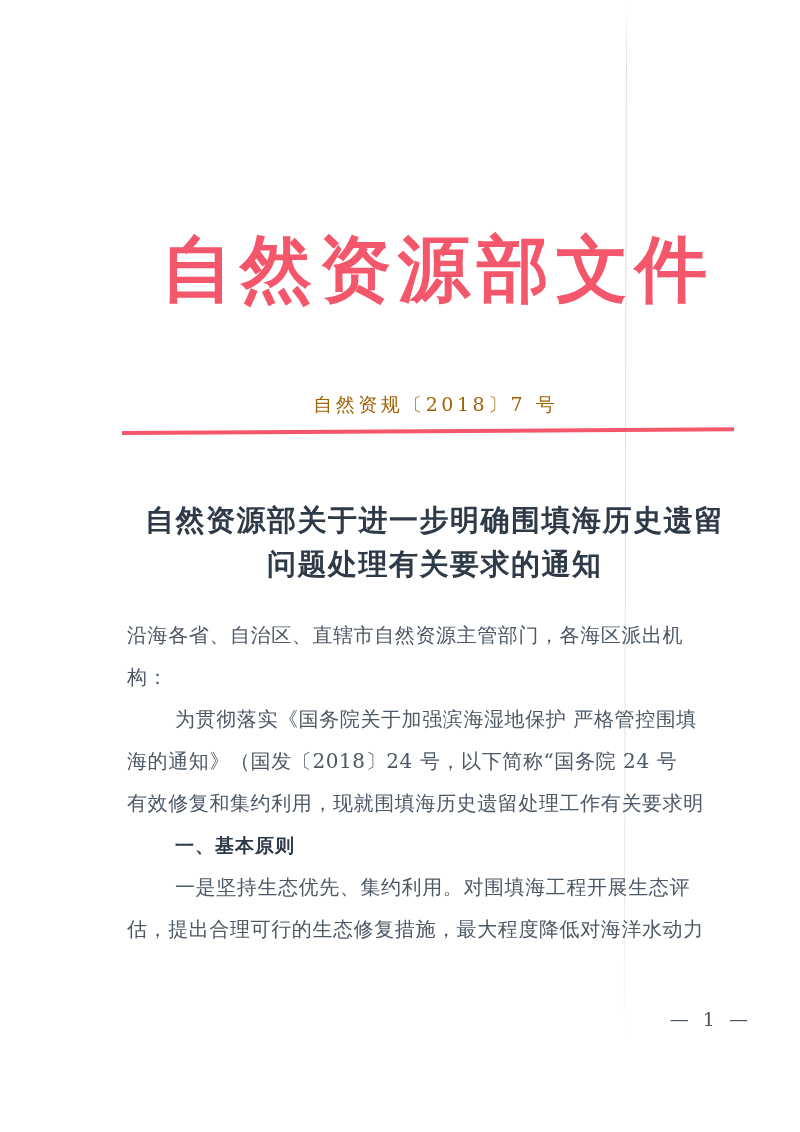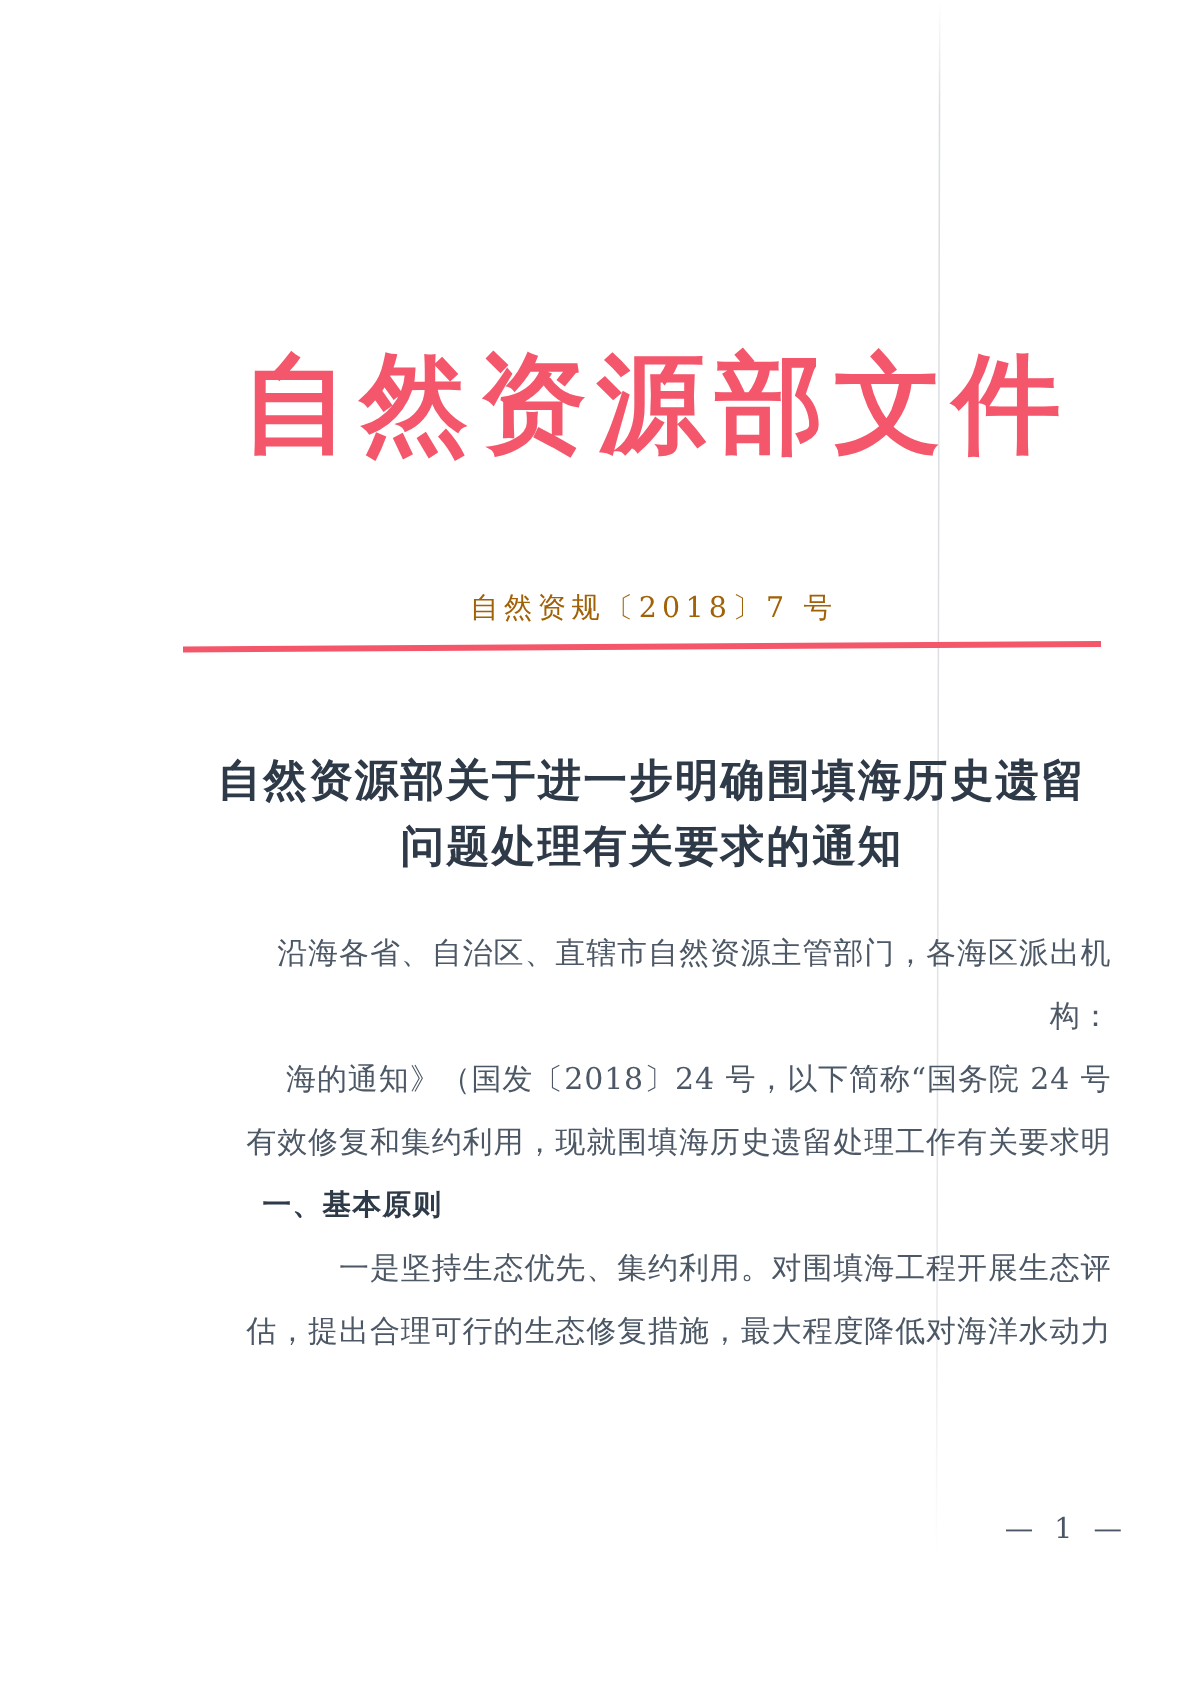--- a/index.html
+++ b/index.html
@@ -108,21 +108,20 @@
     width: 614px;
     color: #4d5866;
     font-family: "DejaVu Serif", "Liberation Serif", serif;
     font-size: 20px;
     line-height: 42px;
   }
 
   .body-line {
     white-space: nowrap;
     letter-spacing: 0.6px;
-    text-align: right;
   }
   .body-line.indent { padding-left: 48px; }
 
   .section-heading {
     white-space: nowrap;
     padding-left: 48px;
     color: #2f3a49;
     font-family: "DejaVu Sans", "Liberation Sans", sans-serif;
     font-weight: 700;
     font-size: 19px;
@@ -161,20 +160,21 @@
   <div class="doc-title">
     <span class="tline">自然资源部关于进一步明确围填海历史遗留</span>
     <span class="tline">问题处理有关要求的通知</span>
   </div>
 
   <div class="body-block">
 
     <div class="body-line">沿海各省、自治区、直辖市自然资源主管部门，各海区派出机</div>
     <div class="body-line">构：</div>
 
+    <div class="body-line indent">为贯彻落实《国务院关于加强滨海湿地保护 严格管控围填</div>
     <div class="body-line">海的通知》（国发〔2018〕24 号，以下简称“国务院 24 号</div>
     <div class="body-line">有效修复和集约利用，现就围填海历史遗留处理工作有关要求明</div>
 
     <div class="section-heading">一、基本原则</div>
 
     <div class="body-line indent">一是坚持生态优先、集约利用。对围填海工程开展生态评</div>
     <div class="body-line">估，提出合理可行的生态修复措施，最大程度降低对海洋水动力</div>
 
   </div>
 

